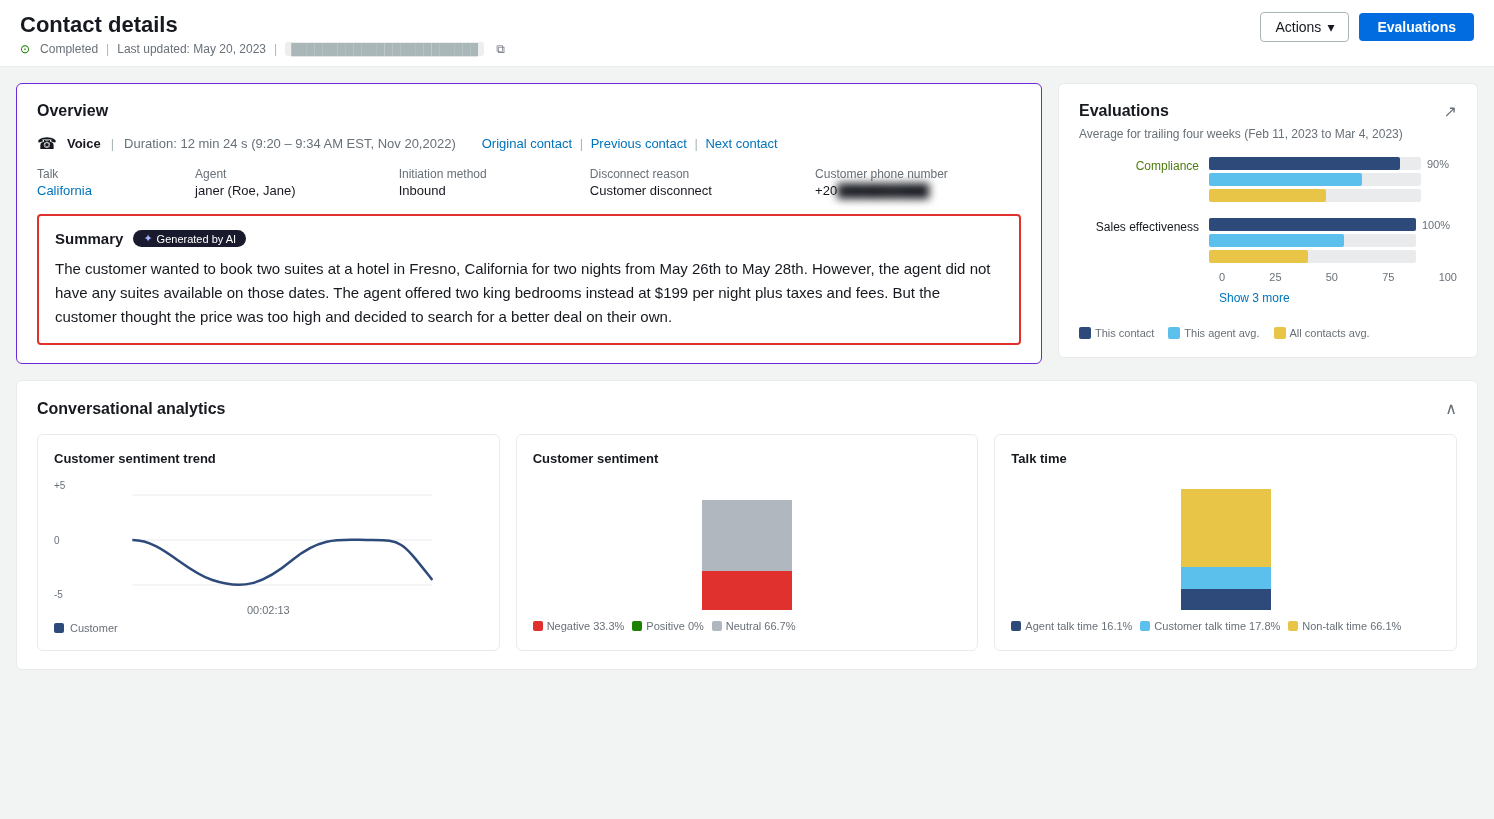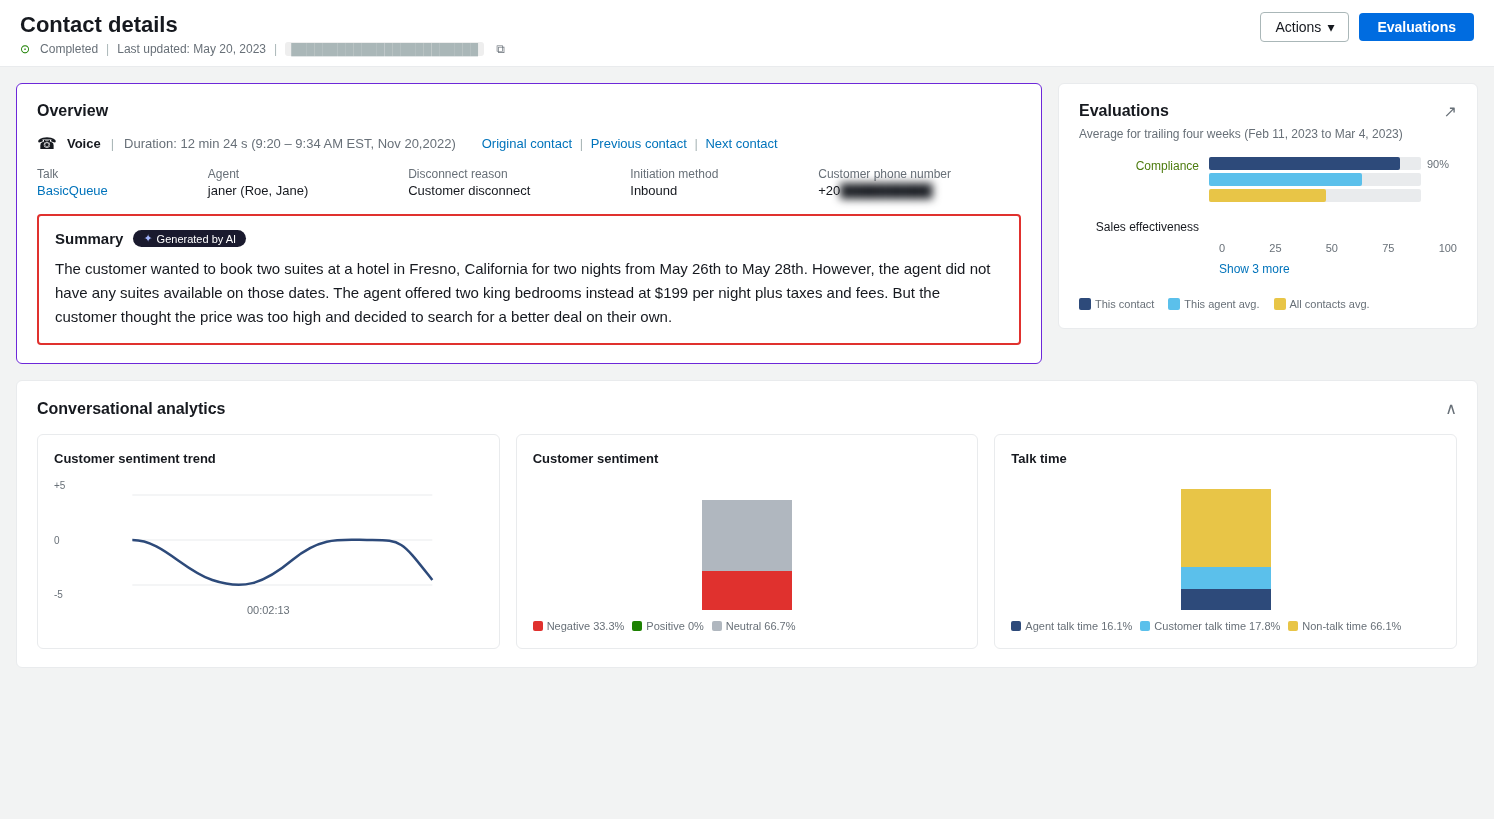--- a/index.html
+++ b/index.html
@@ -184,33 +184,33 @@
           <span class="sep">|</span>
           <a href="#">Previous contact</a>
           <span class="sep">|</span>
           <a href="#">Next contact</a>
         </div>
       </div>
 
       <div class="meta-grid">
         <div class="meta-item">
           <div class="meta-label">Talk</div>
-          <div class="meta-value"><a href="#">BasicQueue</a></div>
+          <div class="meta-value"><a href="#">California</a></div>
         </div>
         <div class="meta-item">
           <div class="meta-label">Agent</div>
           <div class="meta-value">janer (Roe, Jane)</div>
         </div>
         <div class="meta-item">
+          <div class="meta-label">Initiation method</div>
+          <div class="meta-value">Inbound</div>
+        </div>
+        <div class="meta-item">
           <div class="meta-label">Disconnect reason</div>
           <div class="meta-value">Customer disconnect</div>
-        </div>
-        <div class="meta-item">
-          <div class="meta-label">Initiation method</div>
-          <div class="meta-value">Inbound</div>
         </div>
         <div class="meta-item">
           <div class="meta-label">Customer phone number</div>
           <div class="meta-value">+20<span style="filter:blur(4px);">██████████</span></div>
         </div>
       </div>
 
       <div class="summary-box">
         <div class="summary-header">
           <span class="summary-title">Summary</span>
@@ -249,20 +249,40 @@
             <div style="flex:1; background:#e9ebed; border-radius:2px; height:13px;">
               <div style="width:55%; background:#e8c547; height:100%; border-radius:2px;"></div>
             </div>
             <span style="font-size:11px; color:#687078; margin-left:6px; width:30px;"></span>
           </div>
         </div>
       </div>
 
       <div class="bar-section" style="margin-bottom:8px;">
         <div style="width:130px; text-align:right; padding-right:10px; font-size:12px; color:#16191f; flex-shrink:0; padding-top:2px;">Sales effectiveness</div>
+        <div style="flex:1;">
+          <div style="display:flex; align-items:center; margin-bottom:3px;">
+            <div style="flex:1; background:#e9ebed; border-radius:2px; height:13px;">
+              <div style="width:100%; background:#2d4a7a; height:100%; border-radius:2px;"></div>
+            </div>
+            <span style="font-size:11px; color:#687078; margin-left:6px; width:35px;">100%</span>
+          </div>
+          <div style="display:flex; align-items:center; margin-bottom:3px;">
+            <div style="flex:1; background:#e9ebed; border-radius:2px; height:13px;">
+              <div style="width:65%; background:#5bc0eb; height:100%; border-radius:2px;"></div>
+            </div>
+            <span style="font-size:11px; color:#687078; margin-left:6px; width:35px;"></span>
+          </div>
+          <div style="display:flex; align-items:center;">
+            <div style="flex:1; background:#e9ebed; border-radius:2px; height:13px;">
+              <div style="width:48%; background:#e8c547; height:100%; border-radius:2px;"></div>
+            </div>
+            <span style="font-size:11px; color:#687078; margin-left:6px; width:35px;"></span>
+          </div>
+        </div>
       </div>
 
       <div style="display:flex; justify-content:space-between; padding-left:140px; font-size:11px; color:#687078; margin-bottom:8px;">
         <span>0</span>
         <span>25</span>
         <span>50</span>
         <span>75</span>
         <span>100</span>
       </div>
 
@@ -306,20 +326,24 @@
           <svg viewBox="0 0 300 120" width="100%" height="100%">
 
             <line x1="0" y1="15" x2="300" y2="15" stroke="#e9ebed" stroke-width="1"></line>
             <line x1="0" y1="60" x2="300" y2="60" stroke="#e9ebed" stroke-width="1"></line>
             <line x1="0" y1="105" x2="300" y2="105" stroke="#e9ebed" stroke-width="1"></line>
 
             <path d="M 0,60 C 30,60 50,90 80,100 S 130,105 160,80 S 210,60 240,60 S 270,62 300,100" fill="none" stroke="#2d4a7a" stroke-width="2.5"></path>
           </svg>
         </div>
         <div style="text-align:center; font-size:11px; color:#687078; margin-top:4px;">00:02:13</div>
+        <div class="trend-legend">
+          <div class="trend-dot"></div>
+          <span>Customer</span>
+        </div>
       </div>
 
       <div class="analytics-card">
         <div class="analytics-card-title">Customer sentiment</div>
         <div class="sentiment-bar-container">
           <div style="width:90px; height:130px; display:flex; flex-direction:column; justify-content:flex-end;">
 
             <div style="background:#b0b7bf; height:55%; width:100%;"></div>
 
             <div style="background:#e0312e; height:30%; width:100%;"></div>

